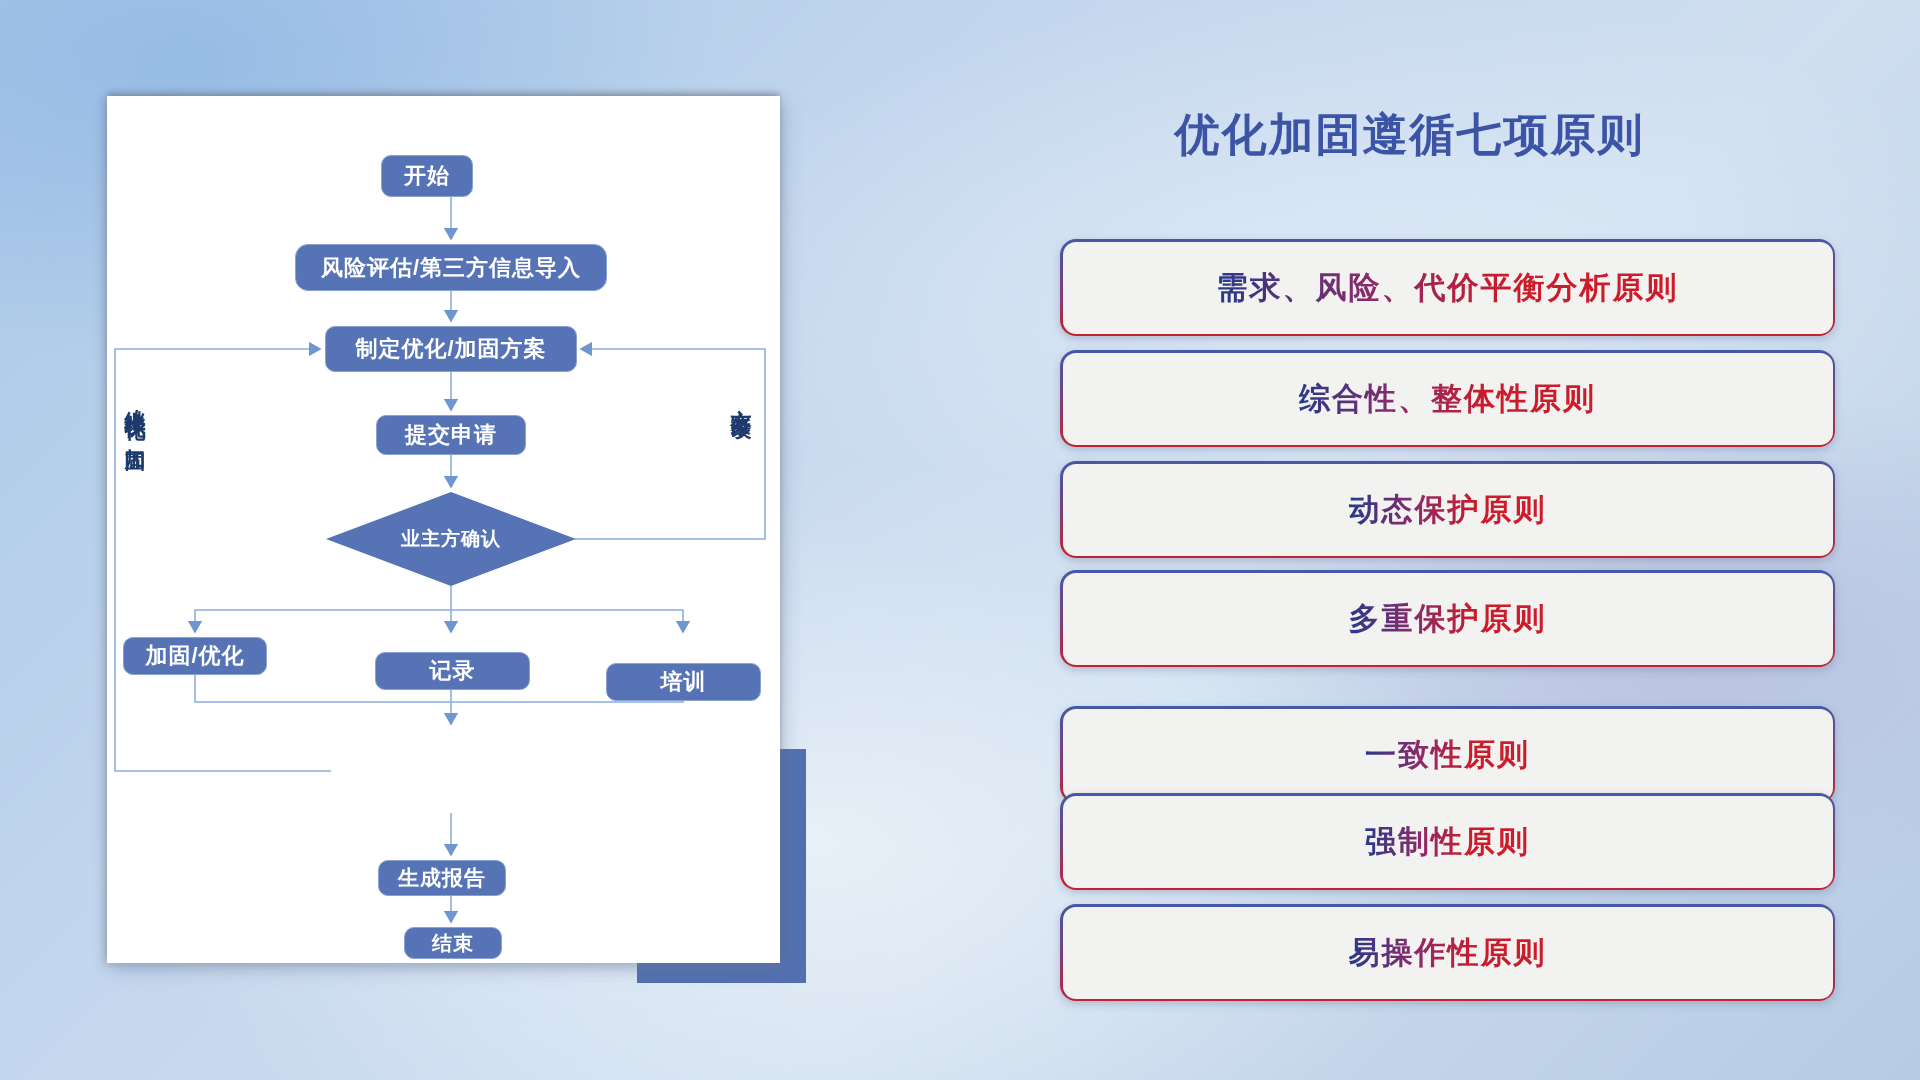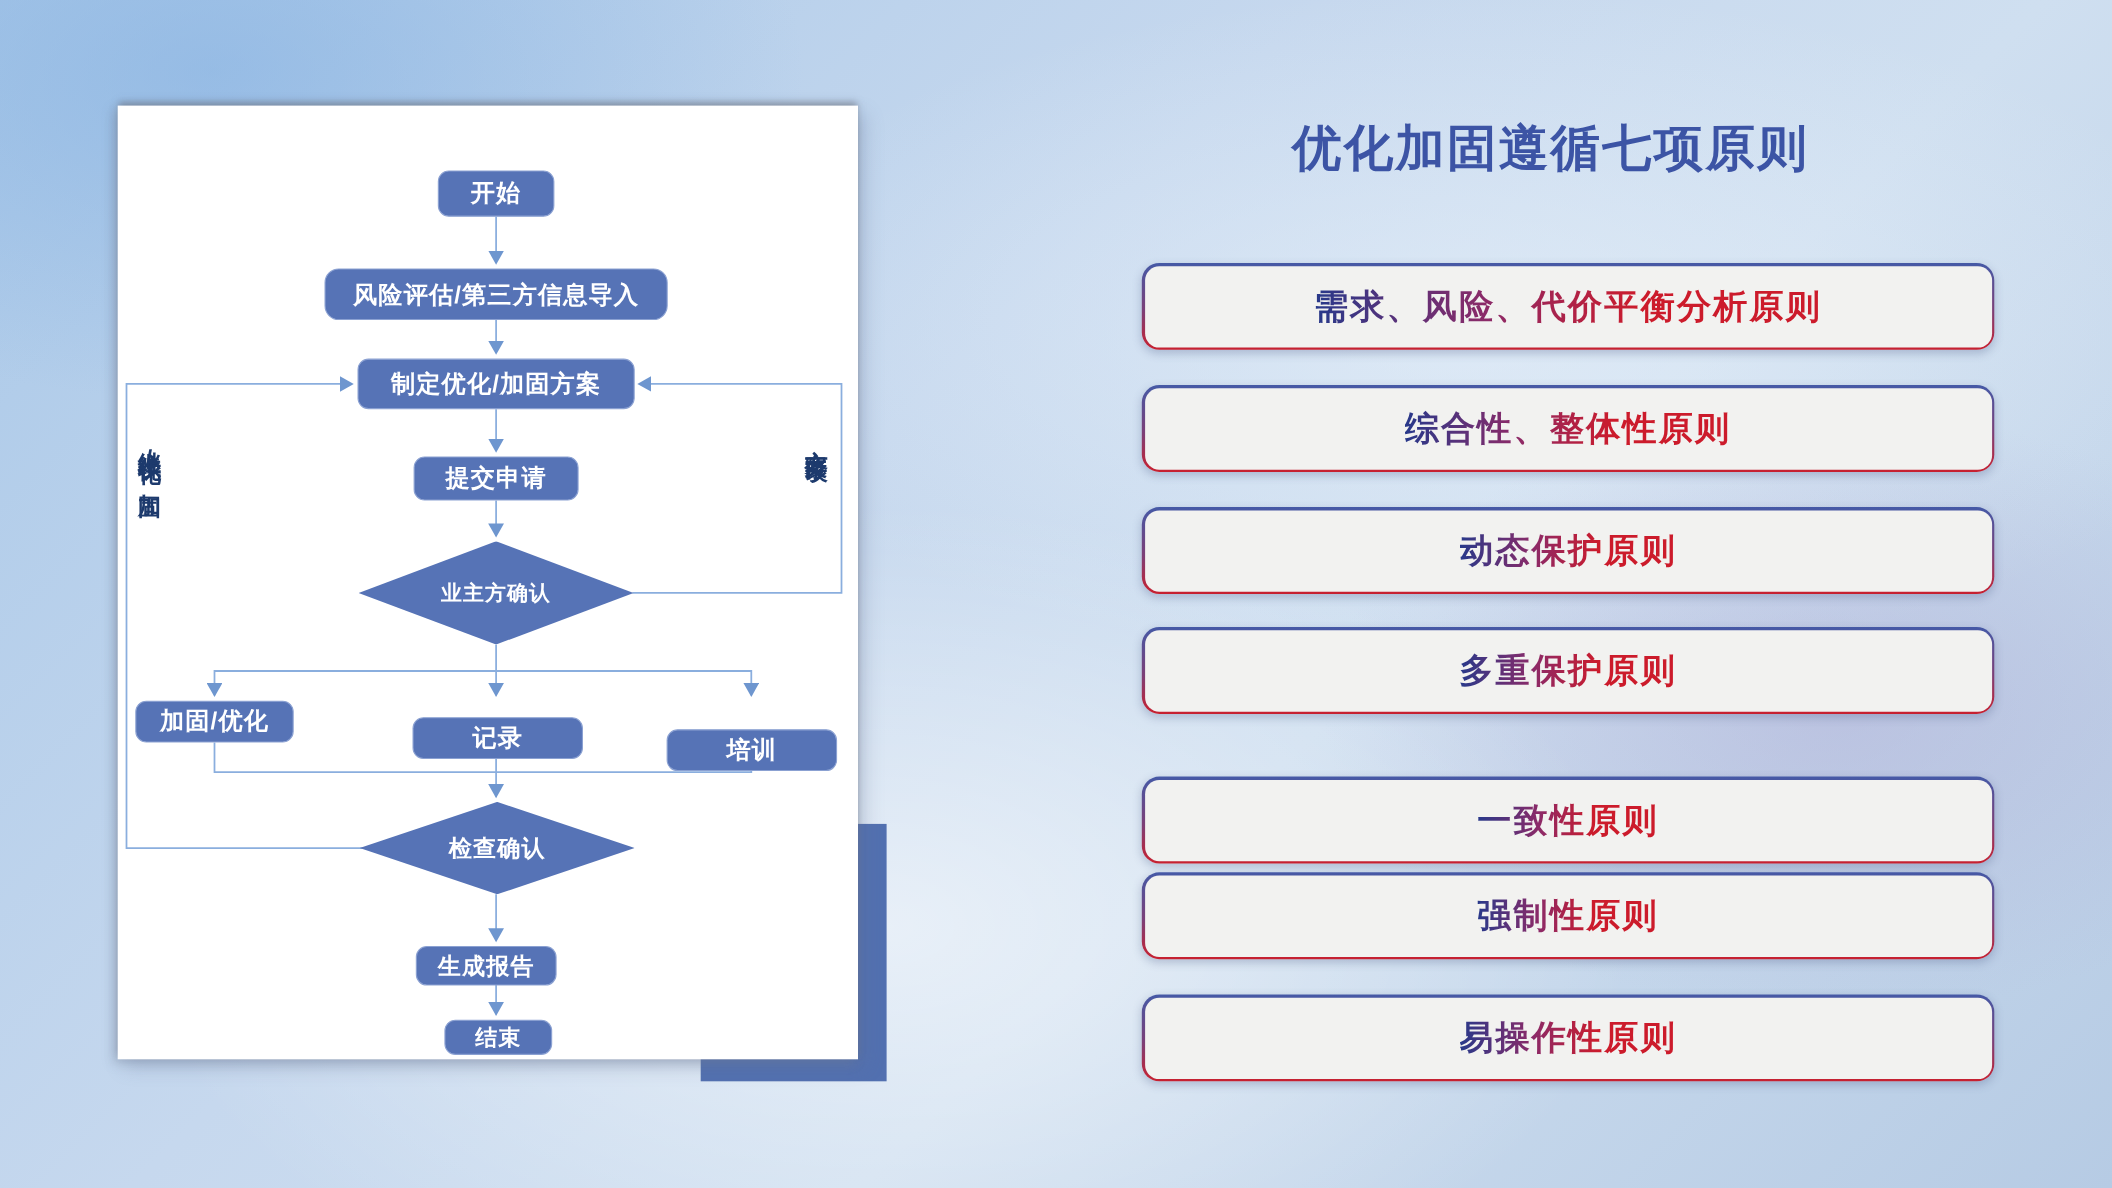--- a/index.html
+++ b/index.html
@@ -44,21 +44,21 @@
     color:#1d3a6d;font-weight:700;font-size:21px;letter-spacing:3px;line-height:1;
   }
 
   
   .panel-title{
     position:absolute;left:1022px;top:105px;width:775px;height:60px;
     line-height:60px;text-align:center;font-size:45px;font-weight:800;
     color:#3c54a5;letter-spacing:2px;
   }
   .pbox{
-    position:absolute;left:1038px;width:775px;height:79px;
+    position:absolute;left:1060px;width:775px;height:97px;
     border-radius:16px;padding:2.5px;box-sizing:border-box;
     background:linear-gradient(180deg,#4559a6 0%,#7c3f77 55%,#c8202f 100%);
     box-shadow:0 3px 8px rgba(80,95,140,.30);
     text-align:right;
   }
   .pbox-inner{
     width:100%;height:100%;border-radius:13px;background:#f2f2f0;
     display:flex;align-items:center;justify-content:center;box-sizing:border-box;
   }
   .ptext{
@@ -93,37 +93,36 @@
         <path d="M344 514 L576 514 L576 536" marker-end="url(#ah)"></path>
         <path d="M88 579 L88 606 L576 606 L576 579"></path>
         <path d="M344 579 L344 628" marker-end="url(#ah)"></path>
         <path d="M344 717 L344 759" marker-end="url(#ah)"></path>
         <path d="M344 799 L344 826" marker-end="url(#ah)"></path>
         <path d="M224 675 L8 675 L8 253 L213 253" marker-end="url(#ah)"></path>
         <path d="M468 443 L658 443 L658 253 L474 253" marker-end="url(#ah)"></path>
       </g>
     </svg>
 
-    <div class="node" style="left:291px;top:59px;width:106px;height:42px;">开始</div>
+    <div class="node" style="left:274px;top:59px;width:92px;height:42px;">开始</div>
 
     <div class="node" style="left:188px;top:148px;width:312px;height:47px;border-radius:13px;">风险评估/第三方信息导入</div>
 
     <div class="node" style="left:218px;top:230px;width:252px;height:46px;">制定优化/加固方案</div>
 
     <div class="node" style="left:269px;top:319px;width:150px;height:40px;">提交申请</div>
 
     <div class="diamond" style="left:219px;top:396px;width:250px;height:94px;font-size:19px;">业主方确认</div>
 
     <div class="node" style="left:16px;top:541px;width:144px;height:38px;">加固/优化</div>
 
     <div class="node" style="left:268px;top:556px;width:155px;height:38px;">记录</div>
 
     <div class="node" style="left:499px;top:541px;width:155px;height:38px;margin-top:26px;">培训</div>
 
-    <div class="diamond" style="left:220px;top:633px;width:250px;height:84px;font-size:21px;">检查确认</div>
 
     <div class="node" style="left:271px;top:764px;width:128px;height:36px;font-size:21px;">生成报告</div>
 
     <div class="node" style="left:297px;top:831px;width:98px;height:32px;font-size:20px;">结束</div>
 
     <div class="loop-label" style="left:18px;top:298px;height:250px;">继续优化/加固</div>
 
     <div class="loop-label" style="left:624px;top:296px;height:150px;">方案修改</div>
   </div>
 

